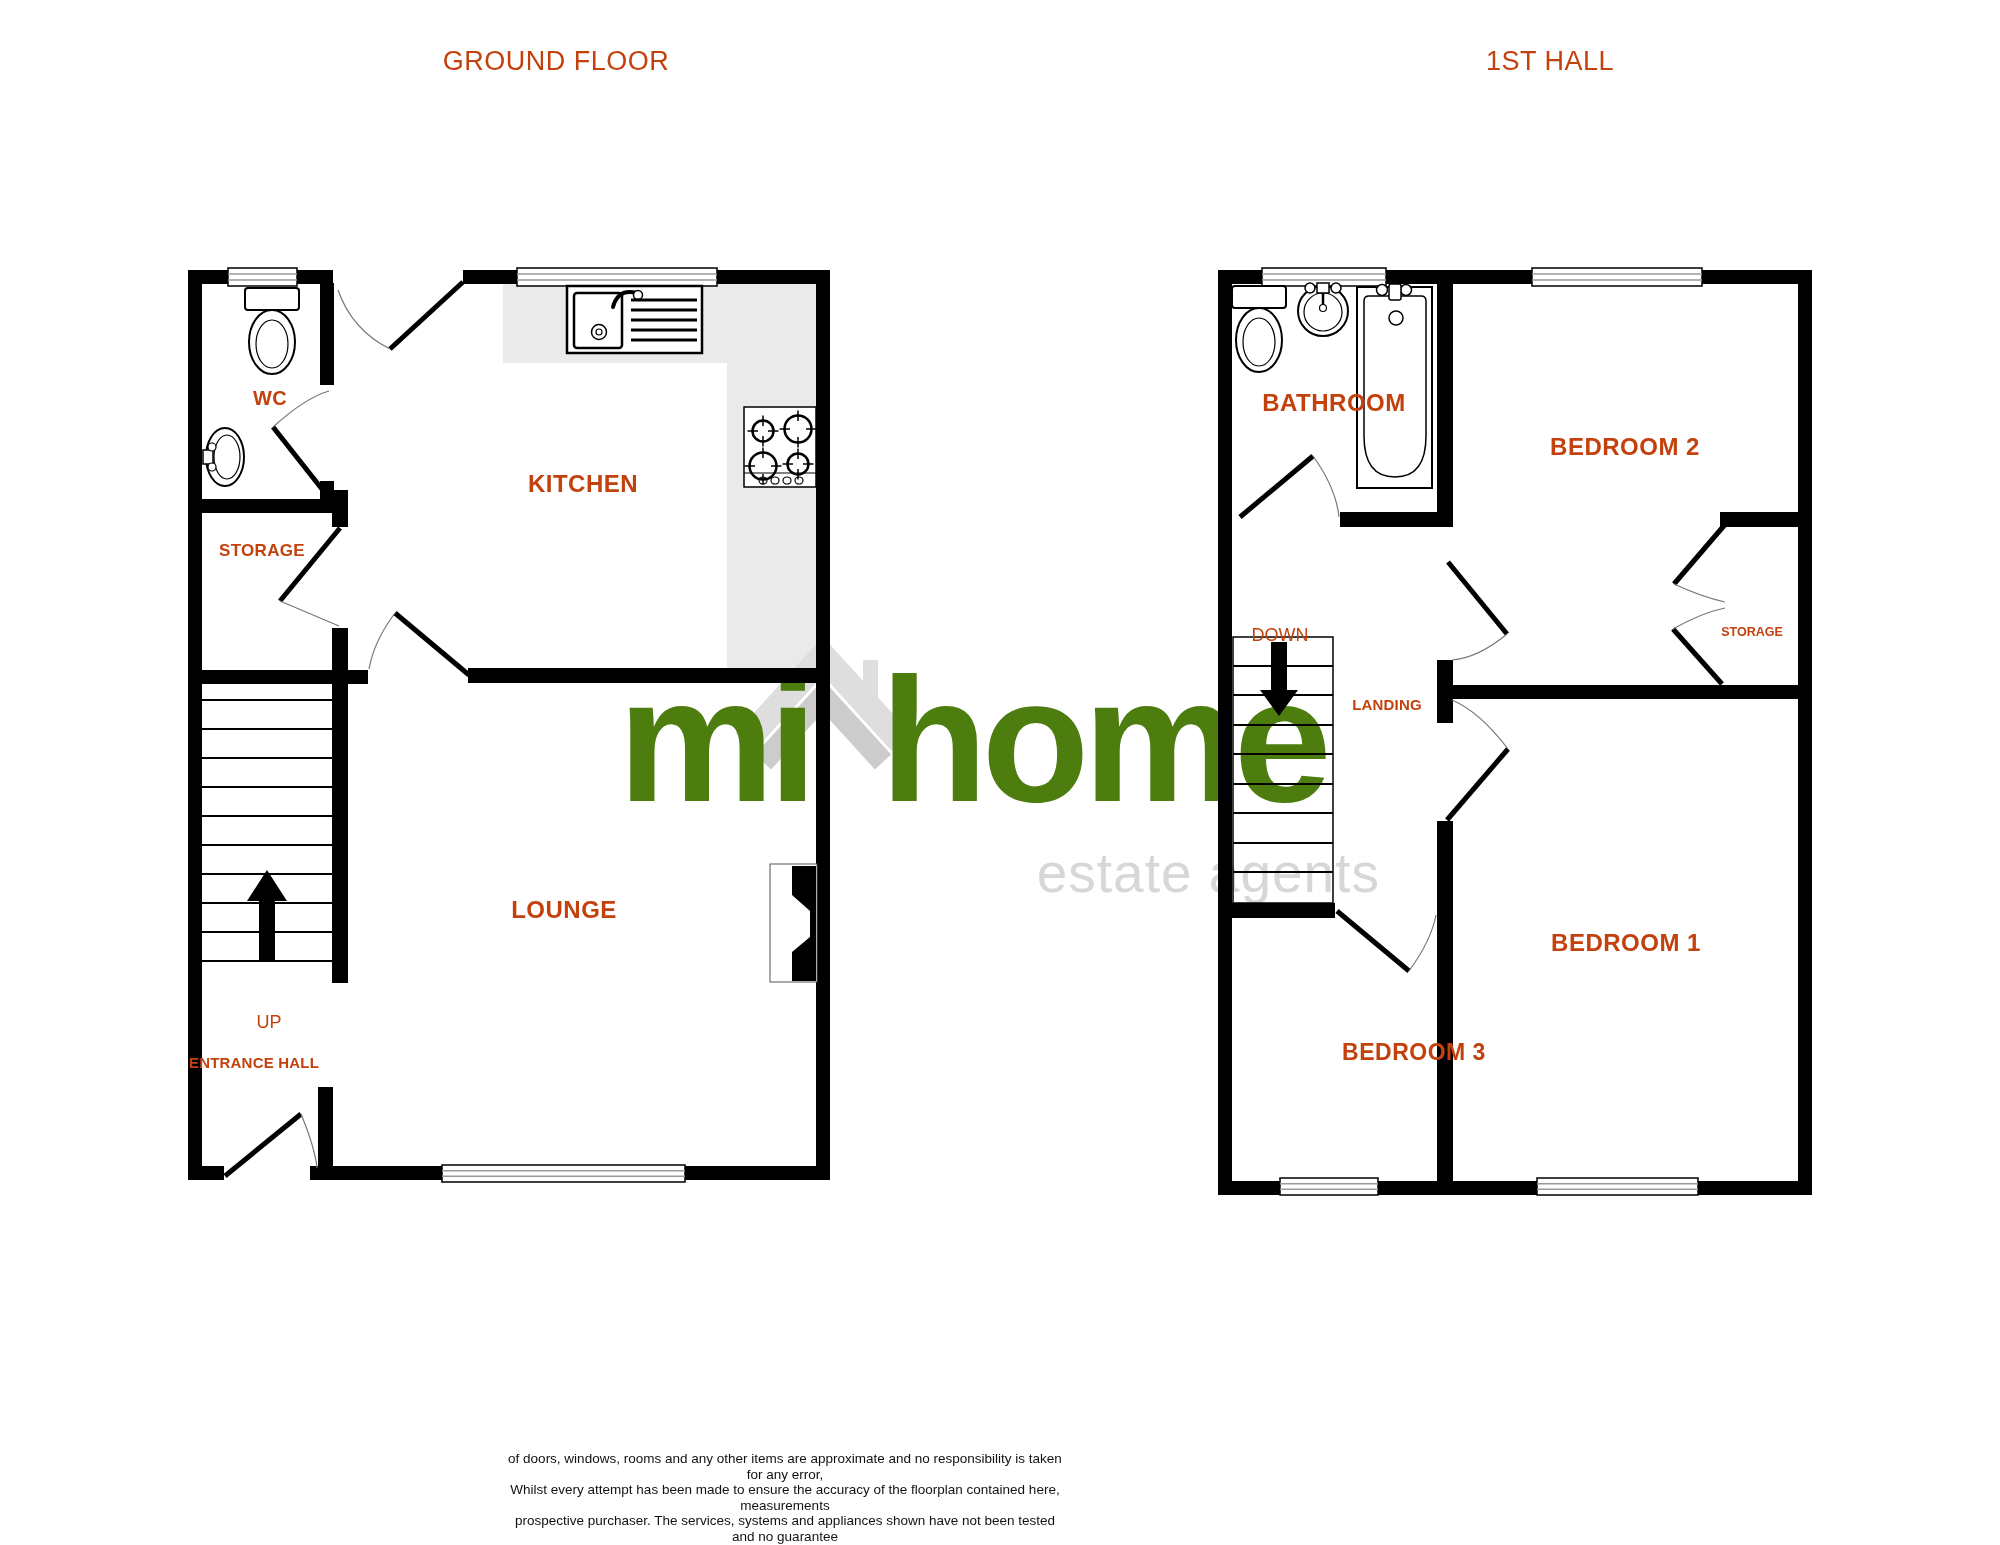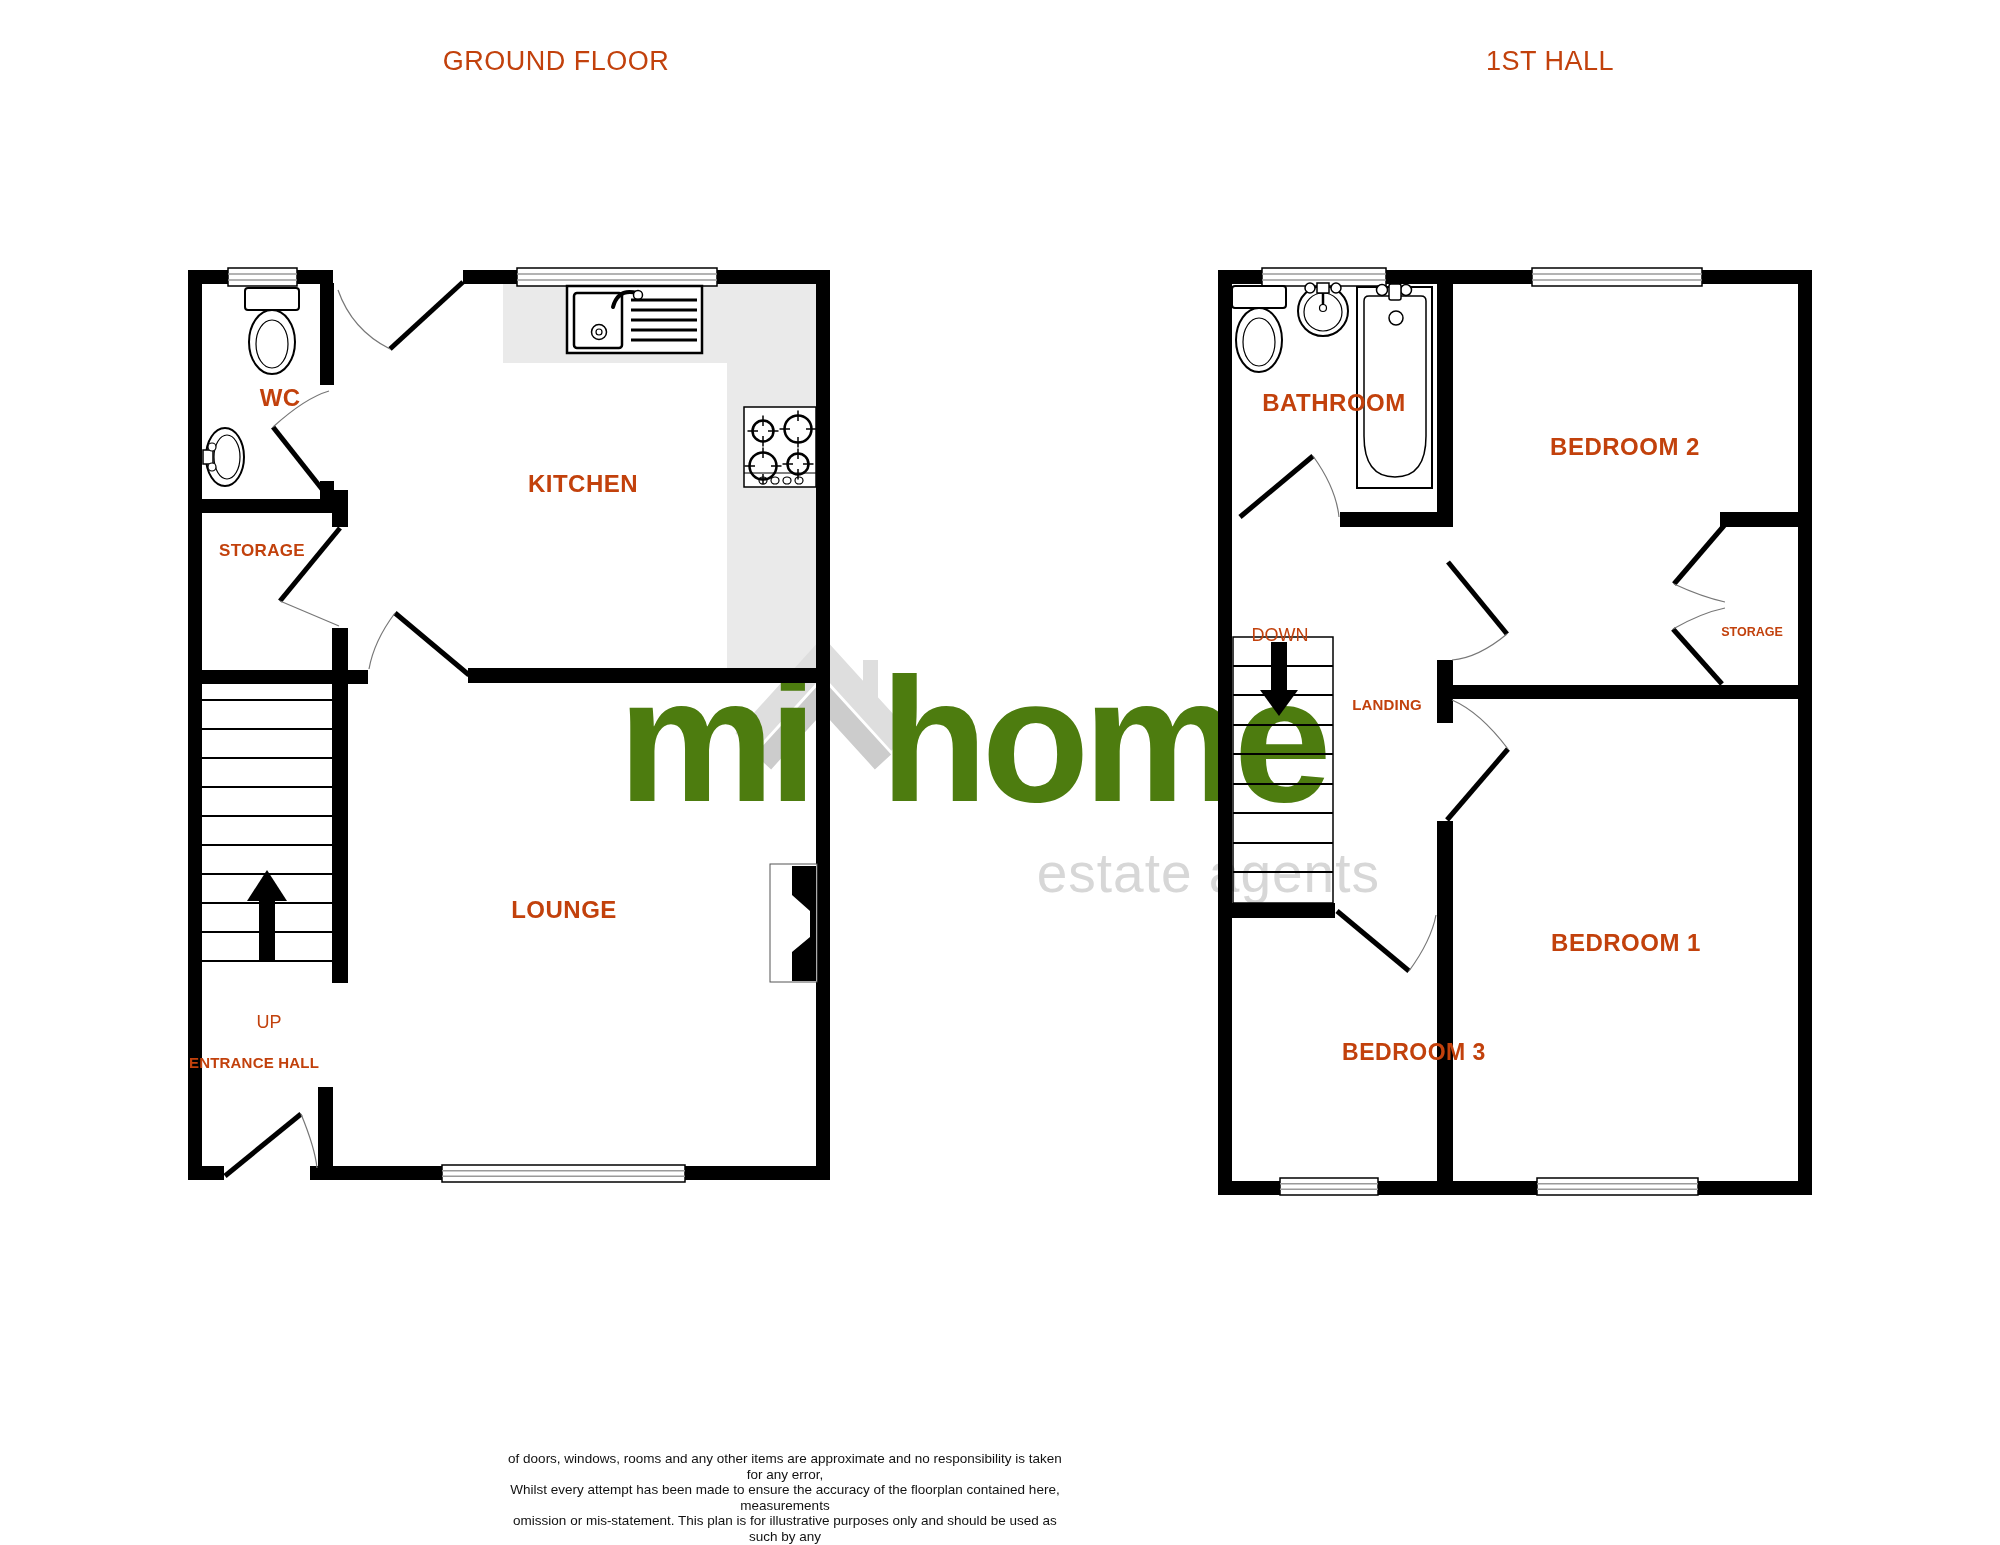--- a/index.html
+++ b/index.html
@@ -247,36 +247,35 @@
       <circle cx="1382" cy="290" r="5.5" fill="#fff" stroke-width="1.5"></circle>
       <circle cx="1406" cy="290" r="5.5" fill="#fff" stroke-width="1.5"></circle>
       <rect x="1389" y="284" width="12" height="16" rx="2" fill="#fff" stroke-width="1.5"></rect>
       <circle cx="1396" cy="318" r="7" fill="none" stroke-width="1.5"></circle>
     </g>
   </svg>
 
   <div class="lbl title" style="left:556px;top:61px">GROUND FLOOR</div>
   <div class="lbl title" style="left:1550px;top:61px">1ST HALL</div>
 
-  <div class="lbl mid" style="left:280px;top:398px;font-size:24px">WC</div>
+  <div class="lbl mid" style="left:270px;top:398px;font-size:20px">WC</div>
   <div class="lbl room" style="left:583px;top:484px">KITCHEN</div>
   <div class="lbl mid" style="left:262px;top:551px">STORAGE</div>
   <div class="lbl dir" style="left:269px;top:991px">UP</div>
   <div class="lbl small" style="left:254px;top:1062px">ENTRANCE HALL</div>
   <div class="lbl room" style="left:564px;top:910px">LOUNGE</div>
 
   <div class="lbl room" style="left:1334px;top:403px">BATHROOM</div>
   <div class="lbl room" style="left:1625px;top:447px">BEDROOM 2</div>
   <div class="lbl dir" style="left:1280px;top:604px">DOWN</div>
   <div class="lbl small" style="left:1387px;top:704px">LANDING</div>
   <div class="lbl tiny" style="left:1752px;top:632px">STORAGE</div>
   <div class="lbl room" style="left:1626px;top:943px">BEDROOM 1</div>
   <div class="lbl room" style="left:1414px;top:1052px;font-size:23px">BEDROOM 3</div>
 
   <div id="footer">
     <div>of doors, windows, rooms and any other items are approximate and no responsibility is taken for any error,</div>
     <div>Whilst every attempt has been made to ensure the accuracy of the floorplan contained here, measurements</div>
-    <div>omission or mis-statement. This plan is for illustrative purposes only and should be used as such by any</div>
     <div>prospective purchaser. The services, systems and appliances shown have not been tested and no guarantee</div>
 
   </div>
 
 </div>
 
 </body></html>

